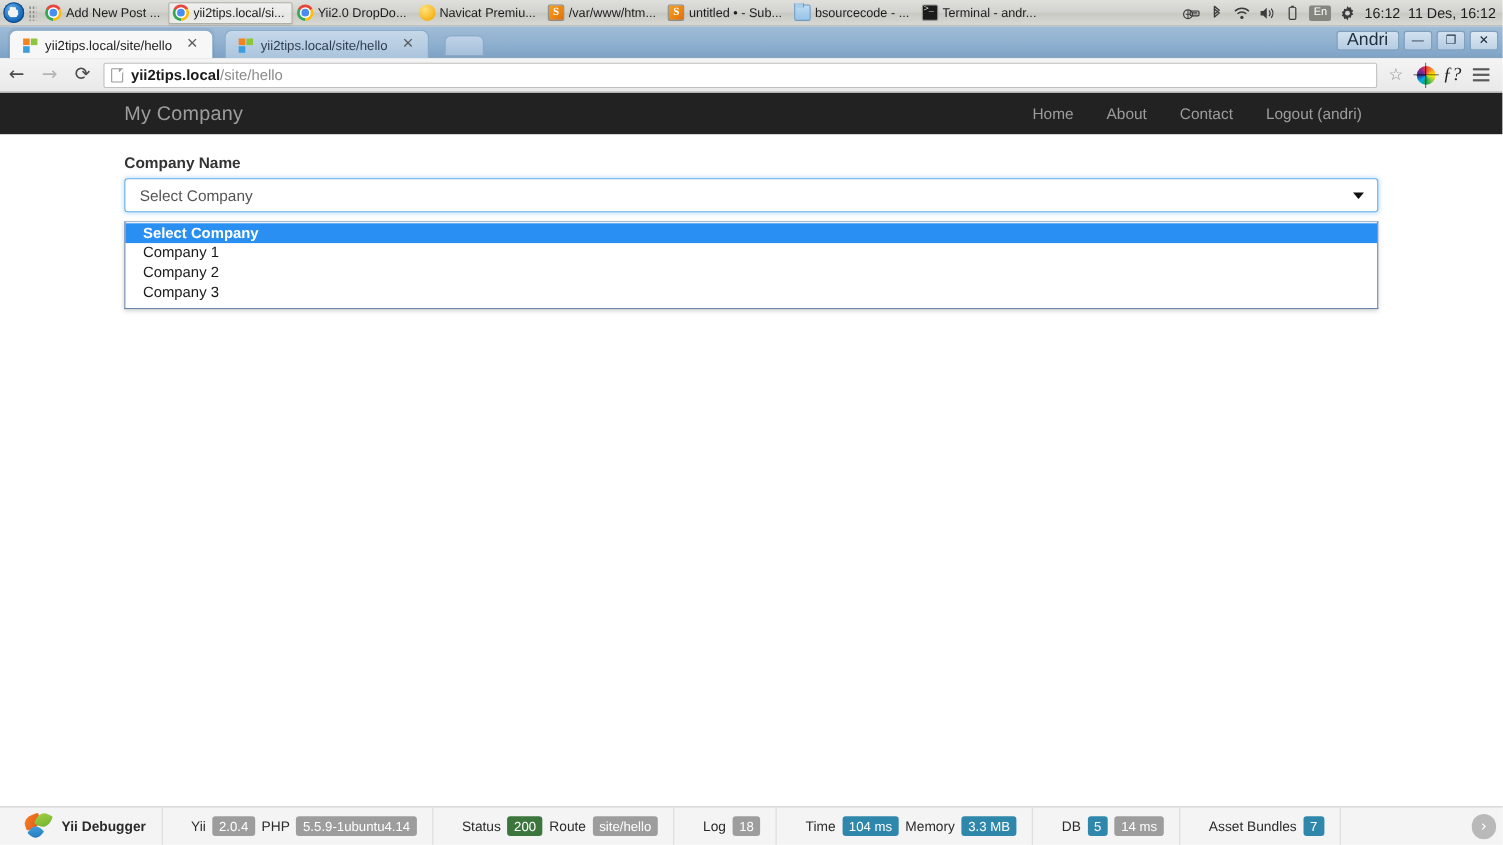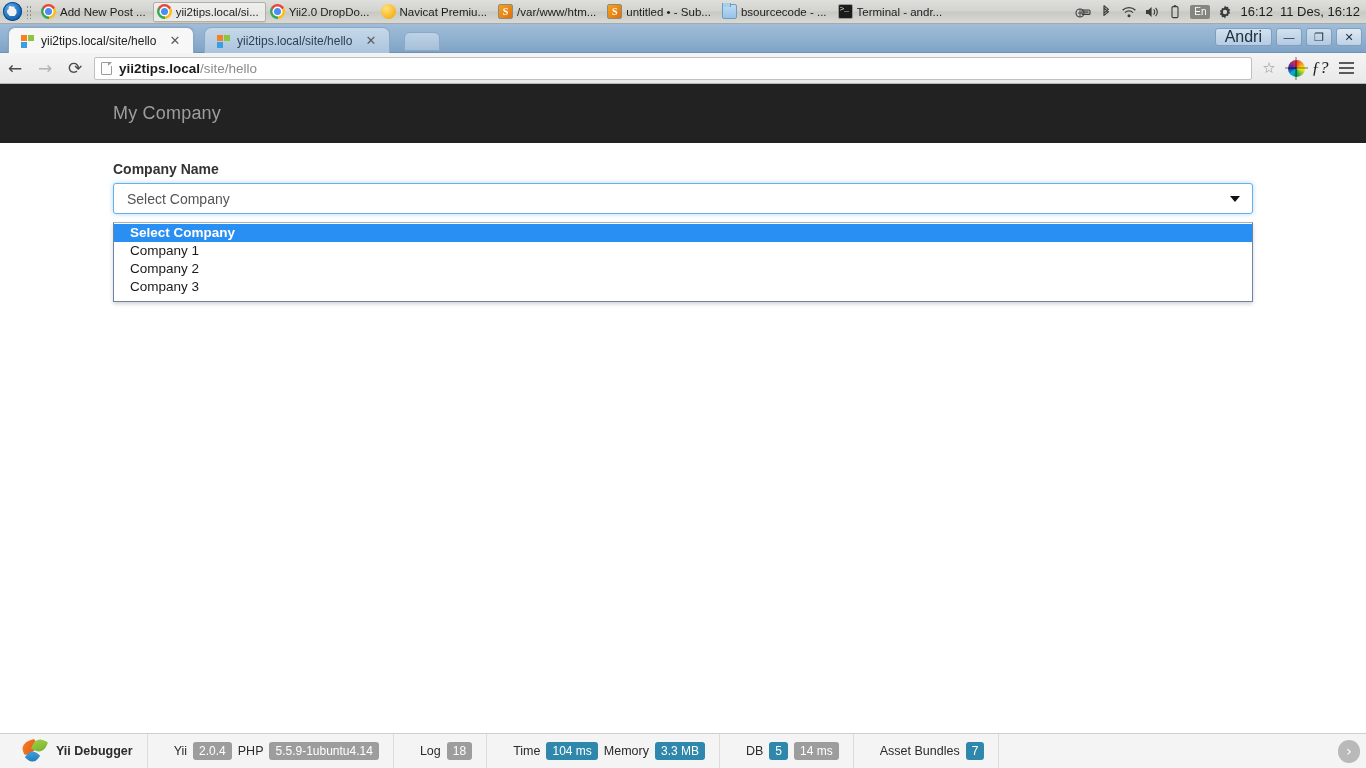--- a/index.html
+++ b/index.html
@@ -205,21 +205,21 @@
   }
   #menu-btn { width: 28px; height: 24px; display:flex; align-items:center; justify-content:center; margin-right: 6px; }
   #menu-btn span { display:block; width: 15px; height: 2px; background: #5a5a5a; box-shadow: 0 5px 0 #5a5a5a, 0 -5px 0 #5a5a5a; }
 
   
   #page {
     position: absolute; top: 84px; left: 0; width: 1366px; height: 649px;
     background: #fff; overflow: hidden;
   }
   #navbar {
-    height: 59px; background: #222222;
+    height: 38px; background: #222222;
     display: flex; align-items: center; justify-content: space-between;
     padding: 0 113px;
   }
   #brand { font-size: 18px; color: #9d9d9d; letter-spacing: .2px; }
   #navlinks { display: flex; align-items: center; gap: 0; }
   #navlinks a {
     color: #9d9d9d; font-size: 14px; text-decoration: none;
     padding: 0 15px; line-height: 20px;
   }
 
@@ -418,20 +418,26 @@
     </span>
   <span id="menu-btn">
       <span></span>
     </span>
 </div>
 
 <div id="page">
 
   <div id="navbar">
     <div id="brand">My Company</div>
+    <div id="navlinks">
+      <a href="#">Home</a>
+      <a href="#">About</a>
+      <a href="#">Contact</a>
+      <a href="#">Logout (andri)</a>
+    </div>
   </div>
 
   <div id="content">
     <div id="form-label">Company Name</div>
 
     <div id="select-box">
       <span>Select Company</span>
       <span id="select-arrow"></span>
     </div>
 
@@ -455,20 +461,26 @@
     <span style="font-weight:bold">Yii Debugger</span>
   </div>
 
   <div class="dbg-block">
     <span>Yii</span>
     <span class="badge b-gray">2.0.4</span>
     <span>PHP</span>
     <span class="badge b-gray">5.5.9-1ubuntu4.14</span>
   </div>
 
+  <div class="dbg-block">
+    <span>Status</span>
+    <span class="badge b-green">200</span>
+    <span>Route</span>
+    <span class="badge b-gray">site/hello</span>
+  </div>
 
   <div class="dbg-block">
     <span>Log</span>
     <span class="badge b-gray">18</span>
   </div>
 
   <div class="dbg-block">
     <span>Time</span>
     <span class="badge b-blue">104 ms</span>
     <span>Memory</span>

